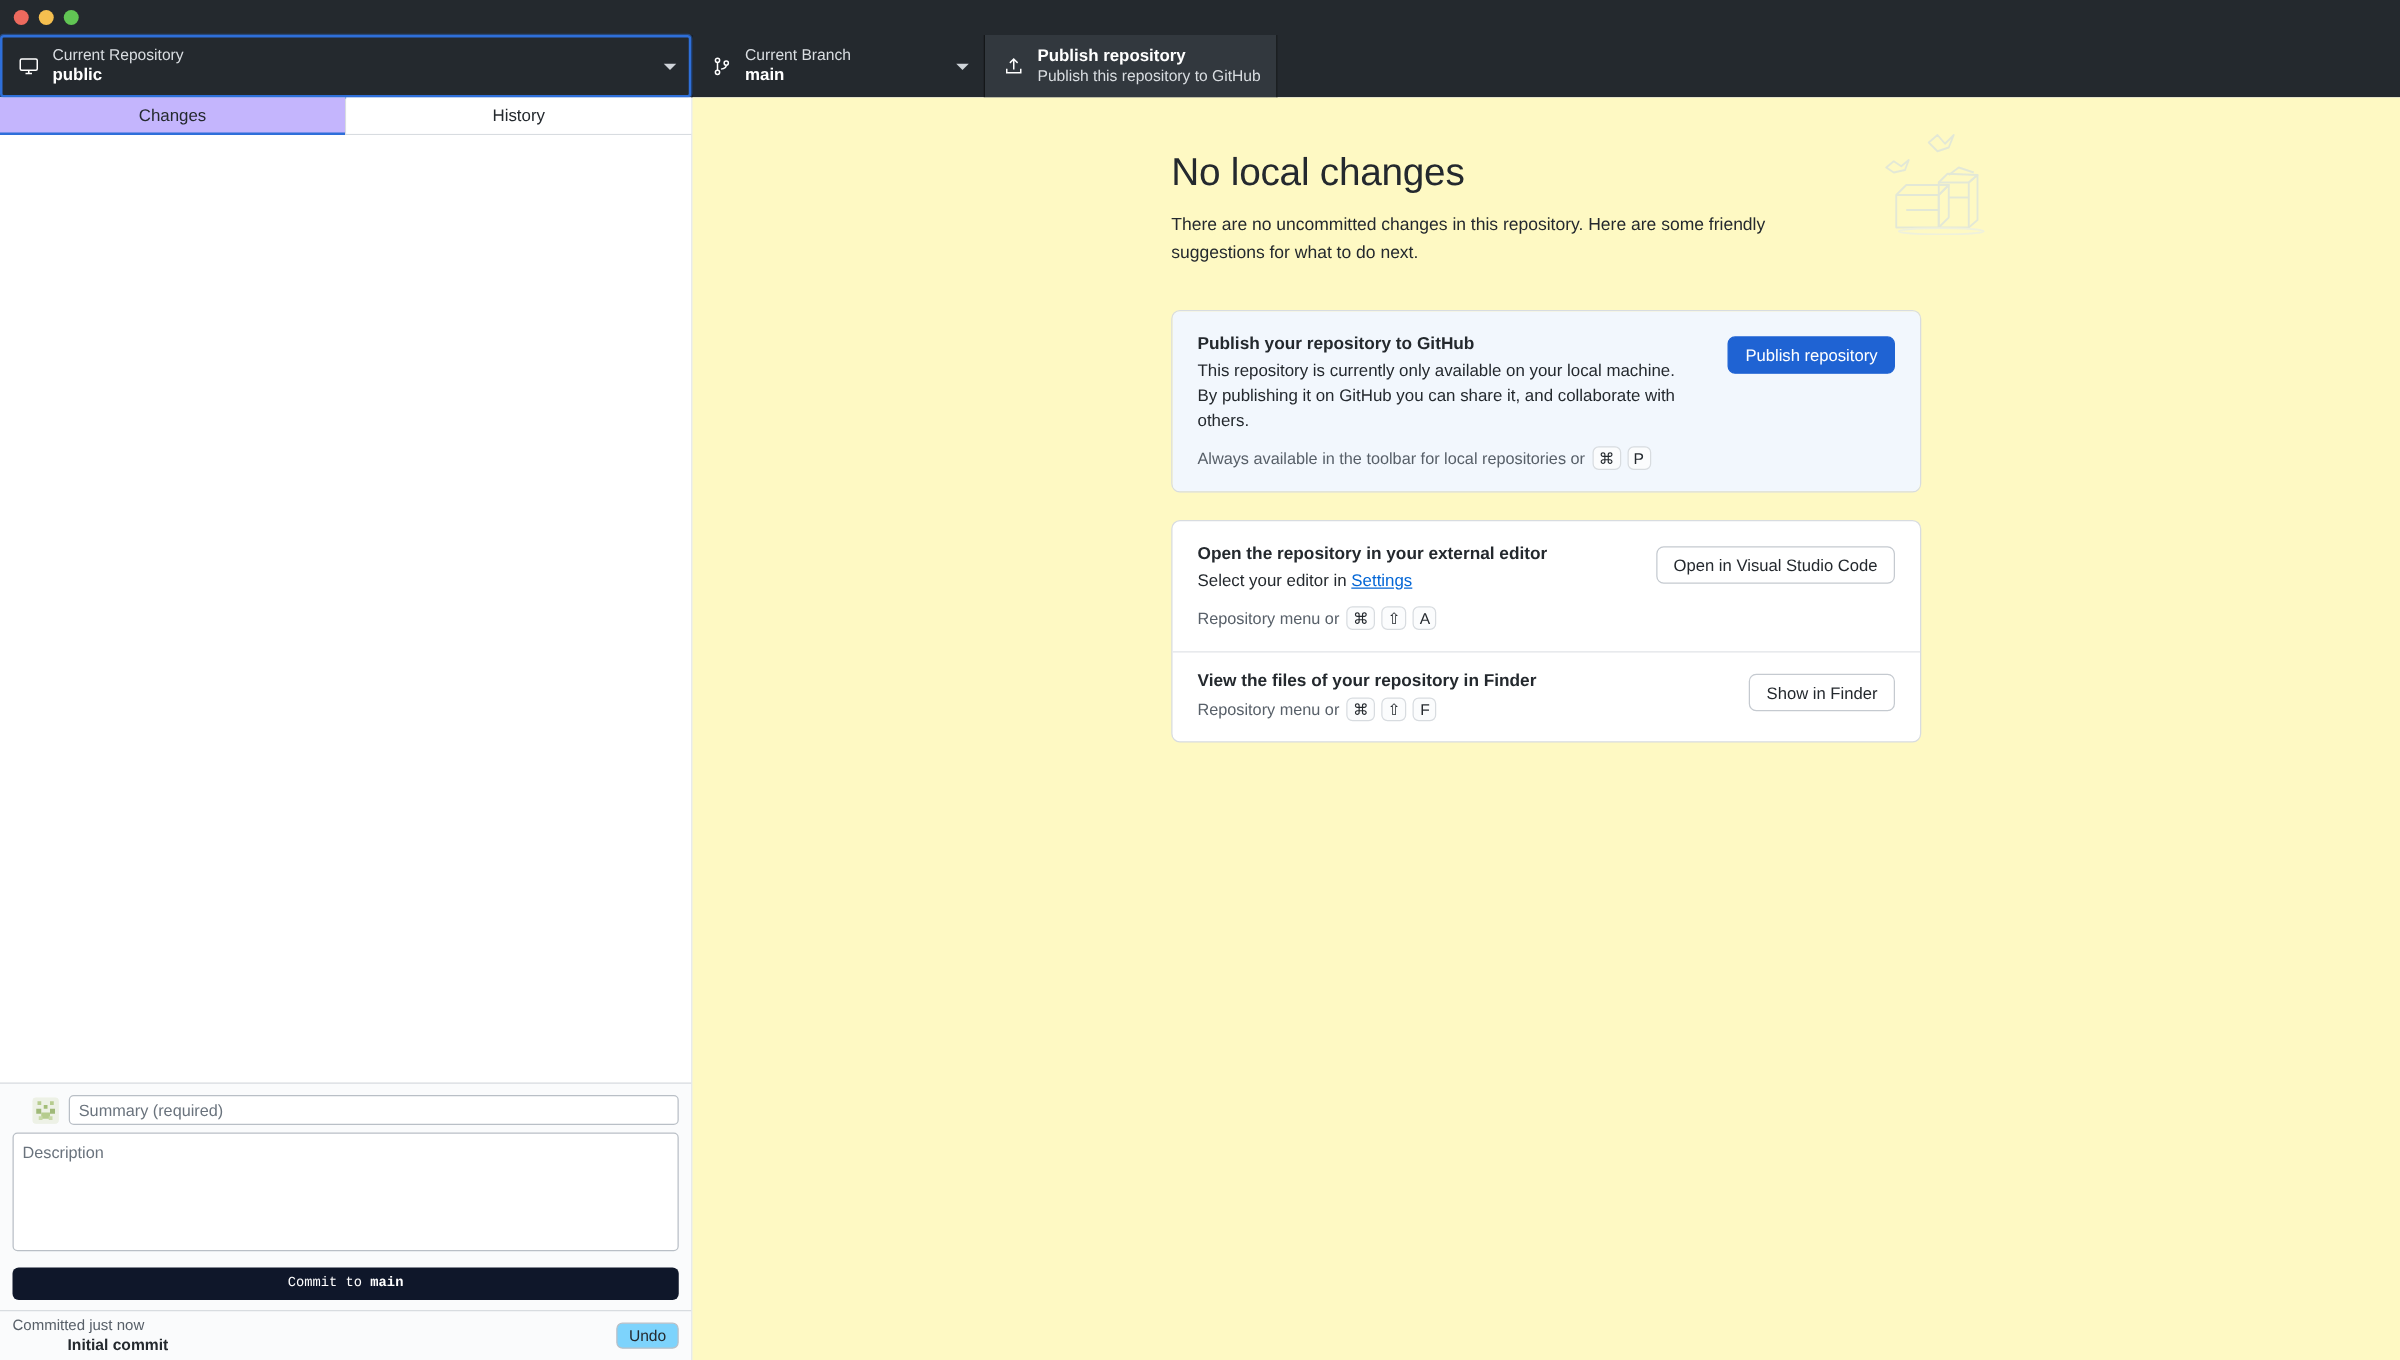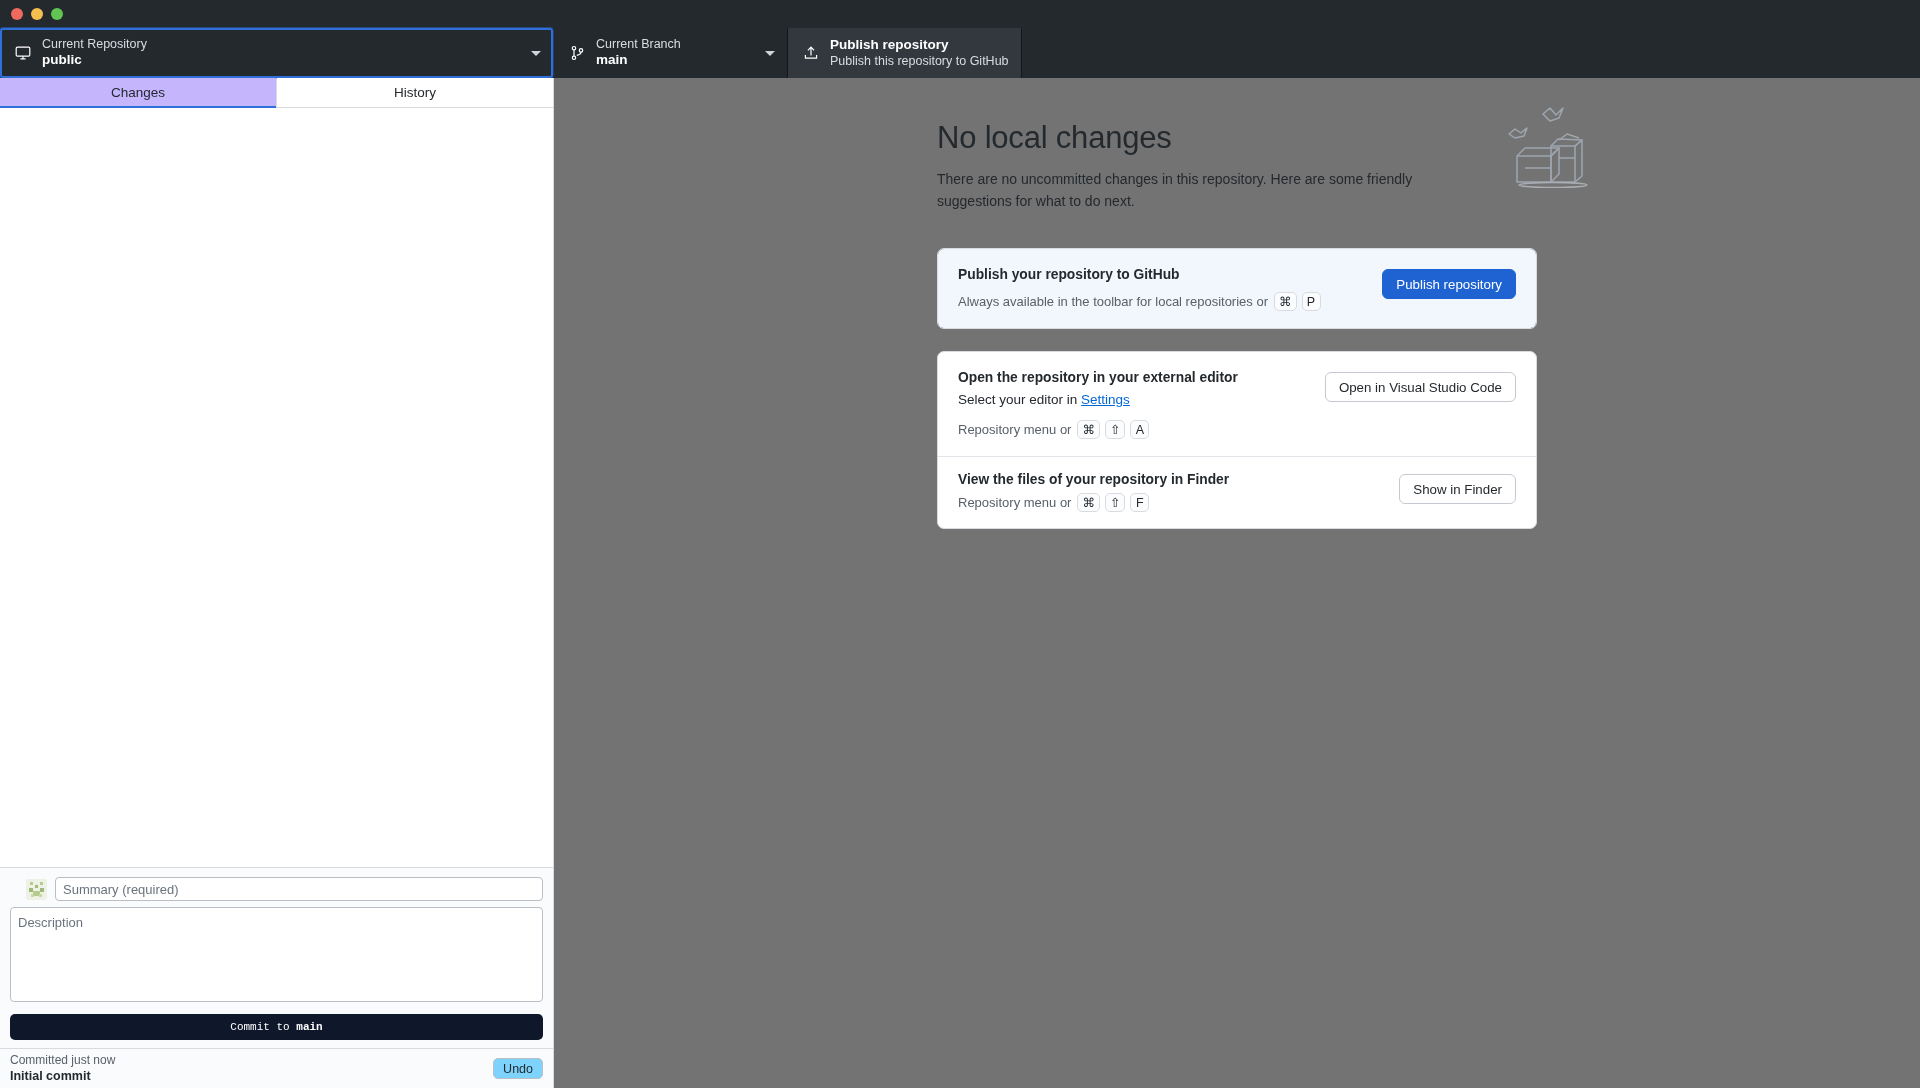--- a/index.html
+++ b/index.html
@@ -95,27 +95,27 @@
     margin-top: 8px; width: 100%; height: 26px; border: none; border-radius: 5px;
     background: #0f172a; color: #fff; font-size: 11px; cursor: default;
     font-family: Liberation Mono, monospace;
   }
   .commit-btn b { font-weight: bold; }
 
   .undo-bar { flex: none; height: 40px; background: #fafbfc; border-top: 1px solid #d8dce0;
               display: flex; align-items: center; padding: 0 10px; }
   .undo-text { display: flex; flex-direction: column; line-height: 1.35; }
   .undo-when { font-size: 12px; color: #586069; }
-  .undo-msg { font-size: 12.5px; color: #24292e; font-weight: bold; }
+  .undo-msg { font-size: 12.5px; color: #24292e; font-weight: bold; margin-left: 44px; }
   .undo-btn { margin-left: auto; height: 21px; padding: 0 9px; border: 1px solid #b9bfc6;
               border-radius: 5px; background: #7dd3fc; font-size: 12.5px; color: #24292e;
               cursor: default; font-family: "Liberation Sans", sans-serif; }
 
   
-  .main { flex: 1; min-width: 0; background: #737373; position: relative; overflow: hidden; }
+  .main { flex: 1; min-width: 0; background: #fef9c3; position: relative; overflow: hidden; }
   .main-inner { width: 600px; margin: 0 auto; padding-top: 42px; position: relative; }
 
   .blankslate-illo { position: absolute; right: -70px; top: 10px; opacity: .5; }
 
   .bs-title { font-size: 31px; font-weight: normal; color: #24292e; letter-spacing: -.2px; }
   .bs-desc { margin-top: 13px; font-size: 14px; line-height: 1.55; color: #24292e; max-width: 515px; }
 
   .cards { margin-top: 36px; }
   .card-group { border: 1px solid #d8dce0; border-radius: 7px; overflow: hidden; background: #fff; }
   .card-group + .card-group { margin-top: 22px; }
@@ -270,20 +270,21 @@
 
         <h1 class="bs-title">No local changes</h1>
         <p class="bs-desc">There are no uncommitted changes in this repository. Here are some friendly suggestions for what to do next.</p>
 
         <div class="cards">
 
           <div class="card-group">
             <div class="card highlight">
               <div class="card-body">
                 <div class="card-title">Publish your repository to GitHub</div>
+                <div class="card-desc">This repository is currently only available on your local machine. By publishing it on GitHub you can share it, and collaborate with others.</div>
                 <div class="card-meta">
                   <span class="lbl">Always available in the toolbar for local repositories or</span>
                   <span class="kbd">⌘</span>
                   <span class="kbd">P</span>
                 </div>
               </div>
               <div class="card-action">
                 <button class="btn btn-primary">Publish repository</button>
               </div>
             </div>

